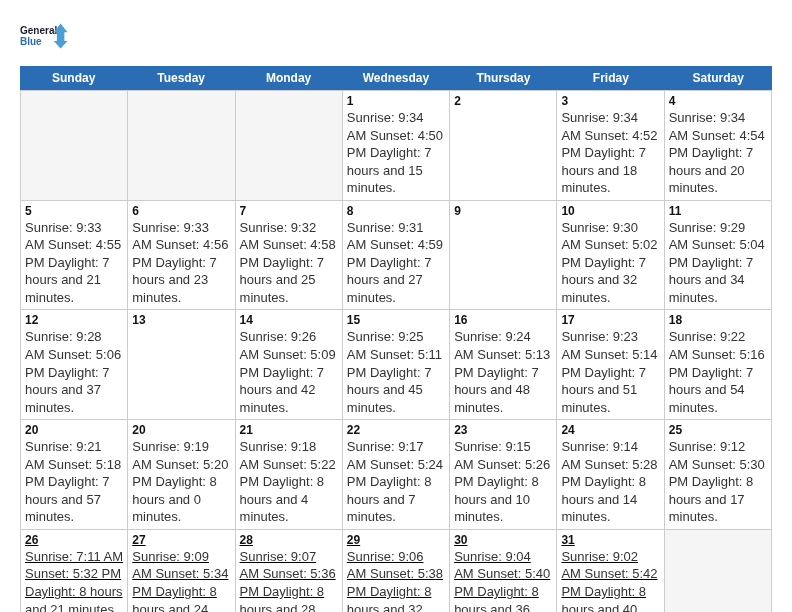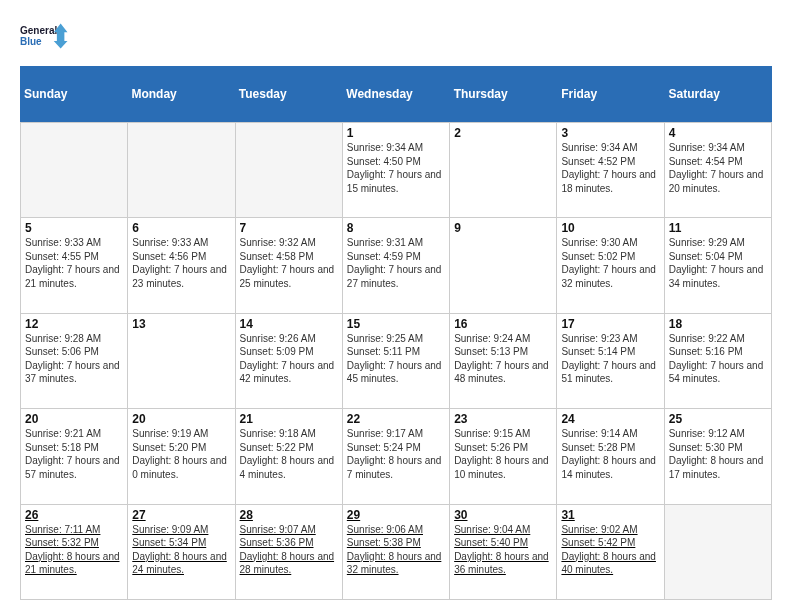--- a/index.html
+++ b/index.html
@@ -49,21 +49,22 @@
     }
     .cal-header {
       display: grid;
       grid-template-columns: repeat(7, 1fr);
       background: #2a6db5;
     }
     .cal-header-cell {
       color: #fff;
       font-size: 12px;
       font-weight: bold;
-      padding: 21px 4px;
+      padding: 5px 4px;
+      text-align: center;
     }
     .cal-body {
       flex: 1;
       display: flex;
       flex-direction: column;
     }
     .cal-row {
       display: grid;
       grid-template-columns: repeat(7, 1fr);
       flex: 1;
@@ -85,21 +86,21 @@
     .cal-cell.empty {
       background: #f5f5f5;
     }
     .day-num {
       font-size: 12px;
       font-weight: bold;
       color: #111;
       margin-bottom: 1px;
     }
     .day-info {
-      font-size: 10px;
+      font-size: 13px;
       line-height: 1.35;
       color: #333;
     }
   </style>
 </head>
 <body>
 
 <div class="page">
   <div class="header">
     <div class="logo">
@@ -111,22 +112,22 @@
 </div>
     <div class="title-block">
       <div class="month-title"></div>
       <div class="location"></div>
     </div>
   </div>
 
   <div class="calendar">
     <div class="cal-header">
     <div class="cal-header-cell">Sunday</div>
+        <div class="cal-header-cell">Tuesday</div>
         <div class="cal-header-cell">Monday</div>
-        <div class="cal-header-cell">Tuesday</div>
         <div class="cal-header-cell">Wednesday</div>
         <div class="cal-header-cell">Thursday</div>
         <div class="cal-header-cell">Friday</div>
         <div class="cal-header-cell">Saturday</div>
       </div>
     <div class="cal-body">
     <div class="cal-row">
           <div class="cal-cell empty"></div>
           <div class="cal-cell empty"></div>
           <div class="cal-cell empty"></div>

